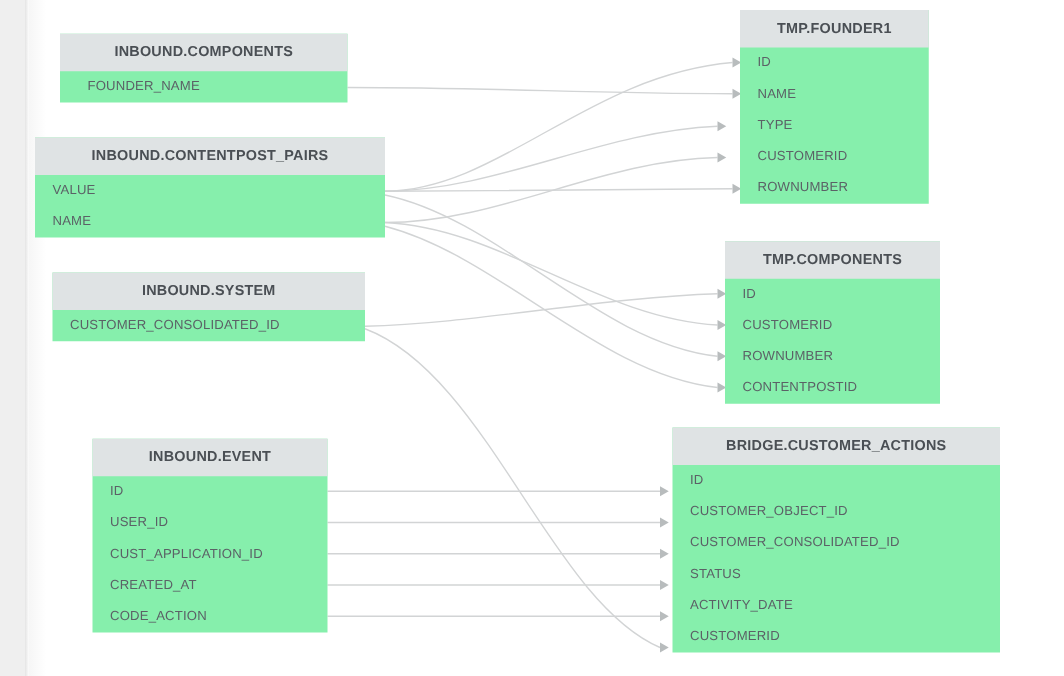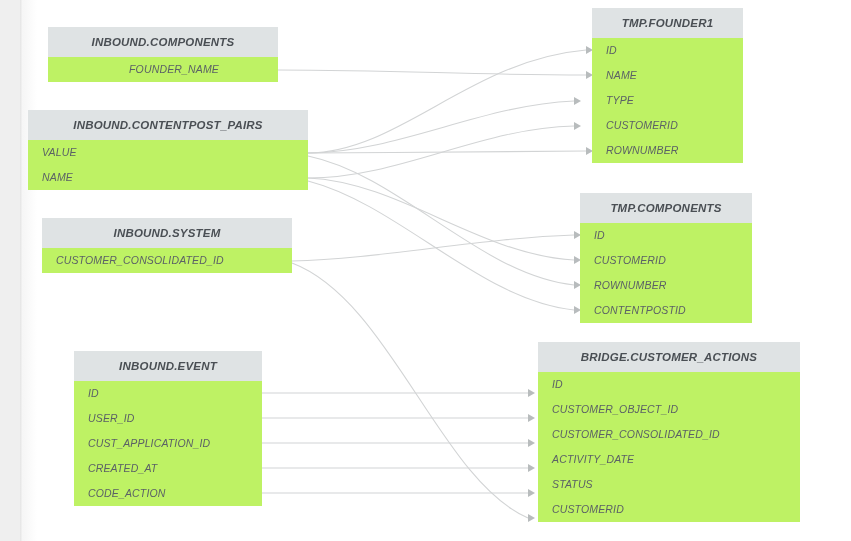--- a/index.html
+++ b/index.html
@@ -35,23 +35,22 @@
   .edge{
     fill:none;
     stroke:#d2d4d5;
     stroke-width:1.1;
   }
   .arrow-head{ fill:#b8bcbd; }
 
   
   .tbl{
     position:absolute;
-    background:#bef264;
+    background:#86efac;
     box-sizing:border-box;
-    font-style:italic;
   }
   .tbl-hdr{
     background:#dfe3e4;
     color:#4a4f54;
     font-weight:bold;
     font-size:11.5px;
     letter-spacing:.2px;
     display:flex;align-items:center;justify-content:center;
     height:30px;
     box-sizing:border-box;
@@ -105,21 +104,21 @@
       <polygon points="574,306 581,310 574,314" class="arrow-head"></polygon>
       <polygon points="528,389 535,393 528,397" class="arrow-head"></polygon>
       <polygon points="528,414 535,418 528,422" class="arrow-head"></polygon>
       <polygon points="528,439 535,443 528,447" class="arrow-head"></polygon>
       <polygon points="528,464 535,468 528,472" class="arrow-head"></polygon>
       <polygon points="528,489 535,493 528,497" class="arrow-head"></polygon>
       <polygon points="528,514 535,518 528,522" class="arrow-head"></polygon>
     </svg>
 
   <div id="tables">
-      <div class="tbl" style="left: 48px; top: 27px; width: 230px; text-align: center;">
+      <div class="tbl" style="left: 48px; top: 27px; width: 230px;">
         <div class="tbl-hdr">INBOUND.COMPONENTS</div>
         <div class="tbl-body">
           <div class="fld indent">FOUNDER_NAME</div>
         </div>
       </div>
       <div class="tbl" style="left: 28px; top: 110px; width: 280px;">
         <div class="tbl-hdr">INBOUND.CONTENTPOST_PAIRS</div>
         <div class="tbl-body">
           <div class="fld">VALUE</div>
           <div class="fld">NAME</div>
@@ -159,20 +158,20 @@
           <div class="fld">ROWNUMBER</div>
           <div class="fld">CONTENTPOSTID</div>
         </div>
       </div>
       <div class="tbl" style="left: 538px; top: 342px; width: 262px;">
         <div class="tbl-hdr">BRIDGE.CUSTOMER_ACTIONS</div>
         <div class="tbl-body">
           <div class="fld">ID</div>
           <div class="fld">CUSTOMER_OBJECT_ID</div>
           <div class="fld">CUSTOMER_CONSOLIDATED_ID</div>
+          <div class="fld">STATUS</div>
           <div class="fld">ACTIVITY_DATE</div>
-          <div class="fld">STATUS</div>
           <div class="fld">CUSTOMERID</div>
         </div>
       </div>
     </div>
 
 </div>
 
 </body></html>

